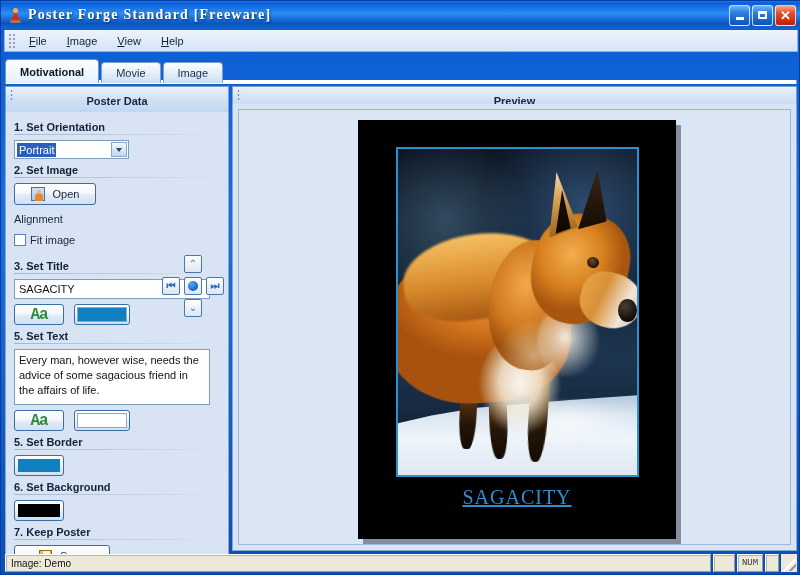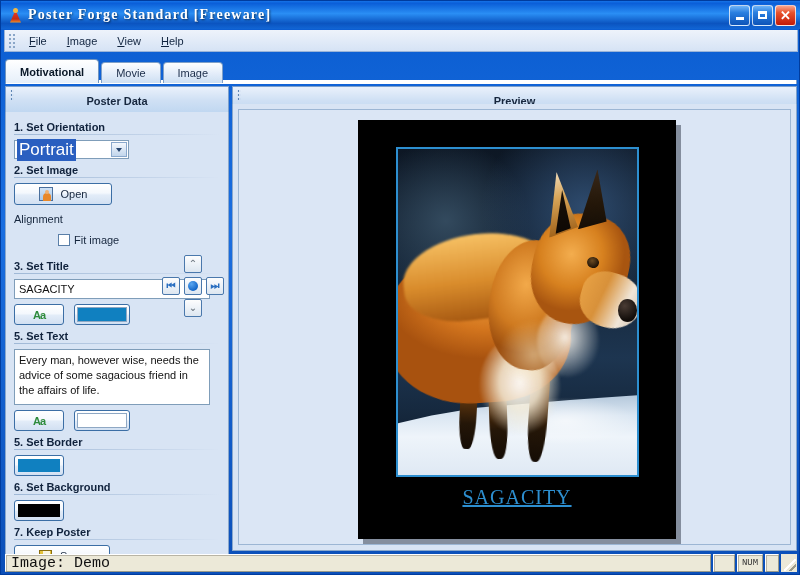--- a/index.html
+++ b/index.html
@@ -123,21 +123,21 @@
     height: 1px; background: linear-gradient(90deg,#9fb8d6 0%, #c9d8ec 75%, #d8e4f4 100%);
     margin-bottom: 5px;
   }
 
   
   .combo {
     width: 115px; height: 19px; background: #fff; border: 1px solid #7f9db9;
     display: flex; align-items: center; position: relative;
   }
   .combo .val {
-    font-size: 17px; color: #fff; background: #2a5fc0;
+    font-size: 11px; color: #fff; background: #2a5fc0;
     padding: 1px 2px; margin-left: 2px; white-space: nowrap;
   }
   .combo .arrow {
     position: absolute; right: 1px; top: 1px; width: 16px; height: 15px;
     background: linear-gradient(180deg,#f4f8fd 0%,#dae6f4 50%,#c2d6ec 100%);
     border: 1px solid #8aa8cc;
     display: flex; align-items: center; justify-content: center;
   }
   .combo .arrow i {
     border-left: 3px solid transparent; border-right: 3px solid transparent;
@@ -145,37 +145,37 @@
   }
 
   
   .xp-btn {
     background: linear-gradient(180deg,#ffffff 0%,#f4f8fd 45%,#e2ecf8 55%,#d2e0f2 100%);
     border: 1px solid #3b6ea5; border-radius: 3px;
     display: flex; align-items: center; justify-content: center;
     font-size: 11px; color: #16263d;
   }
 
-  #open-btn { width: 98px; height: 22px; gap: 8px; margin-top: 1px; }
+  #open-btn { width: 82px; height: 22px; gap: 8px; margin-top: 1px; }
   .pic-icon {
     width: 14px; height: 14px; background: linear-gradient(180deg,#cfe2f6,#a8c8ea);
     border: 1px solid #4a6f9c; position: relative;
   }
   .pic-icon::after {
     content:""; position:absolute; left:3px; top:5px; width:8px; height:8px;
     background:#e8882a; border-radius:50% 50% 0 0;
   }
   .pic-icon::before {
     content:""; position:absolute; left:5px; top:2px; width:4px; height:4px;
     background:#f0b070; border-radius:50%; z-index:1;
   }
 
   #align-label { font-size: 11px; color: #16263d; margin-top: 8px; }
 
-  .chk-row { display: flex; align-items: flex-end; gap: 4px; margin-top: 9px; margin-left: 44px; }
+  .chk-row { display: flex; align-items: flex-end; gap: 4px; margin-top: 9px; }
   .chk-box { width: 12px; height: 12px; background: #fff; border: 1px solid #5a7fa8; }
   .chk-label { font-size: 11px; color: #16263d; }
 
   
   #align-pad {
     position: absolute; left: 148px; top: 72px; width: 62px; height: 62px;
   }
   .align-btn {
     position: absolute; width: 18px; height: 18px;
     border: 1px solid #4a78ac; border-radius: 2px;
@@ -200,22 +200,22 @@
   }
   .text-area {
     width: 196px; height: 56px; background: #fff; border: 1px solid #7f9db9;
     font-size: 11px; color: #111; padding: 3px 4px; line-height: 1.35;
     overflow: hidden;
   }
 
   .btn-pair { display: flex; gap: 10px; margin-top: 5px; }
   .font-btn { width: 50px; height: 21px; }
   .aa-glyph {
-    font-size: 11px; font-weight: bold; color: #2e8b3c;
-    font-family: Liberation Sans, sans-serif; letter-spacing: -1px;
+    font-size: 16px; font-weight: bold; color: #2e8b3c;
+    font-family: Liberation Mono, monospace; letter-spacing: -1px;
   }
   .color-btn { width: 56px; height: 21px; padding: 2px; }
   .color-btn .swatch { width: 100%; height: 100%; border: 1px solid #8fa8c4; }
 
   .swatch-btn { width: 50px; height: 21px; padding: 3px; margin-top: 2px; }
   .swatch-btn .swatch { width: 100%; height: 100%; }
 
   #keep-row { display: flex; gap: 8px; margin-top: 3px; flex-direction: column; }
   .keep-btn { width: 96px; height: 22px; gap: 8px; }
   .floppy {
@@ -389,22 +389,22 @@
   #statusbar {
     position: absolute; left: 4px; top: 553px; width: 792px; height: 18px;
     display: flex; align-items: stretch; gap: 2px;
   }
   .sb-cell {
     background: #ece9d8; border: 1px solid #fff; border-right-color: #9a9a8a;
     border-bottom-color: #9a9a8a; box-shadow: inset 1px 1px 0 #b8b4a4;
     display: flex; align-items: center;
   }
   #sb-main { flex: 1; padding-left: 5px; }
-  #sb-main .txt { font-size: 15px; color: #111;
-    font-family: Liberation Mono, monospace; }
+  #sb-main .txt { font-size: 10px; color: #111;
+    font-family: Liberation Sans, sans-serif; }
   #sb-a { width: 22px; }
   #sb-num { width: 26px; justify-content: center; }
   #sb-num .txt { font-size: 9px; color: #333; font-family: "Liberation Mono", monospace; }
   #sb-b { width: 14px; }
   #sb-grip { width: 16px; position: relative; background: #ece9d8; border: none; }
   #sb-grip::after {
     content: ""; position: absolute; right: 1px; bottom: 1px; width: 12px; height: 12px;
     background:
       linear-gradient(135deg, transparent 45%, #fff 45%, #fff 55%, transparent 55%),
       linear-gradient(135deg, transparent 70%, #9a9a8a 70%, #9a9a8a 80%, transparent 80%);

